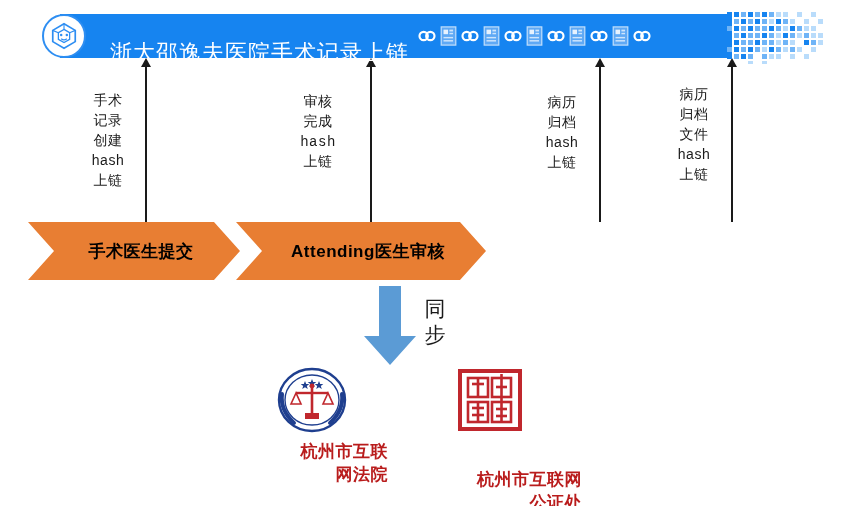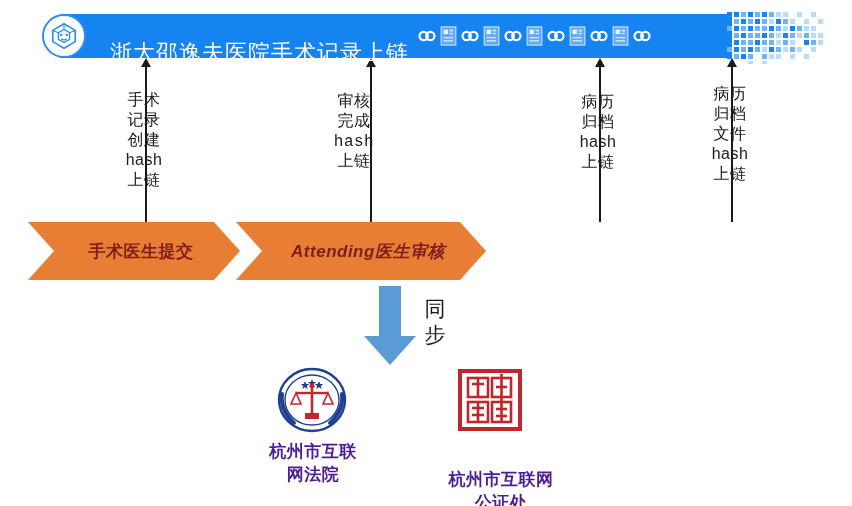--- a/index.html
+++ b/index.html
@@ -91,46 +91,45 @@
     width: 0;
     height: 0;
     border-left: 5px solid transparent;
     border-right: 5px solid transparent;
     border-bottom: 9px solid #1a1a1a;
   }
 
   
   .hashlabel {
     position: absolute;
-    font-size: 16px;
+    font-size: 14px;
     line-height: 20px;
     color: #1a1a1a;
     text-align: center;
     white-space: pre-line;
     letter-spacing: 0.5px;
-    margin-left: 36px;
   }
 
   
   #chevron-row {
     position: absolute;
     left: 0;
     top: 222px;
     width: 852px;
     height: 58px;
   }
   .chev {
     position: absolute;
     top: 0;
     height: 58px;
     background: #e87e33;
     display: flex;
     align-items: center;
     justify-content: center;
-    color: #7f1d1d;
+    color: #000000;
     font-size: 17px;
     font-weight: bold;
     letter-spacing: 0.5px;
     box-sizing: border-box;
   }
   .chev-first {
     clip-path: polygon(0 0, calc(100% - 26px) 0, 100% 50%, calc(100% - 26px) 100%, 0 100%, 26px 50%);
   }
   .chev-mid {
     clip-path: polygon(0 0, calc(100% - 26px) 0, 100% 50%, calc(100% - 26px) 100%, 0 100%, 26px 50%);
@@ -157,22 +156,22 @@
     white-space: pre-line;
   }
 
   
   .emblem-wrap { position: absolute; }
   .org-label {
     position: absolute;
     font-size: 17px;
     font-weight: bold;
     line-height: 23px;
-    color: #4c1d95;
-    text-align: center;
+    color: #b91c1c;
+    text-align: right;
     white-space: pre-line;
     letter-spacing: 0.5px;
   }
 </style>
 </head>
 <body>
 
 <div id="banner">
 
   <div id="banner-bar"></div>
@@ -397,21 +396,21 @@
 <div class="hashlabel" style="left:668px; top:84px; width:52px;">病历
 归档
 文件
 hash
 上链</div>
 
 <div id="chevron-row">
   <div class="chev chev-first" style="left:28px; width:212px;">
     <span class="chev-label">手术医生提交</span>
   </div>
-  <div class="chev chev-mid" style="left:236px; width:250px;font-style:italic;">
+  <div class="chev chev-mid" style="left:236px; width:250px;">
     <span class="chev-label">Attending医生审核</span>
   </div>
 </div>
 
 <svg id="sync-arrow" viewBox="0 0 56 80">
   <polygon points="17,0 39,0 39,50 54,50 28,79 2,50 17,50" fill="#5b9bd5"></polygon>
 </svg>
 <div id="sync-label">同
 步</div>
 

